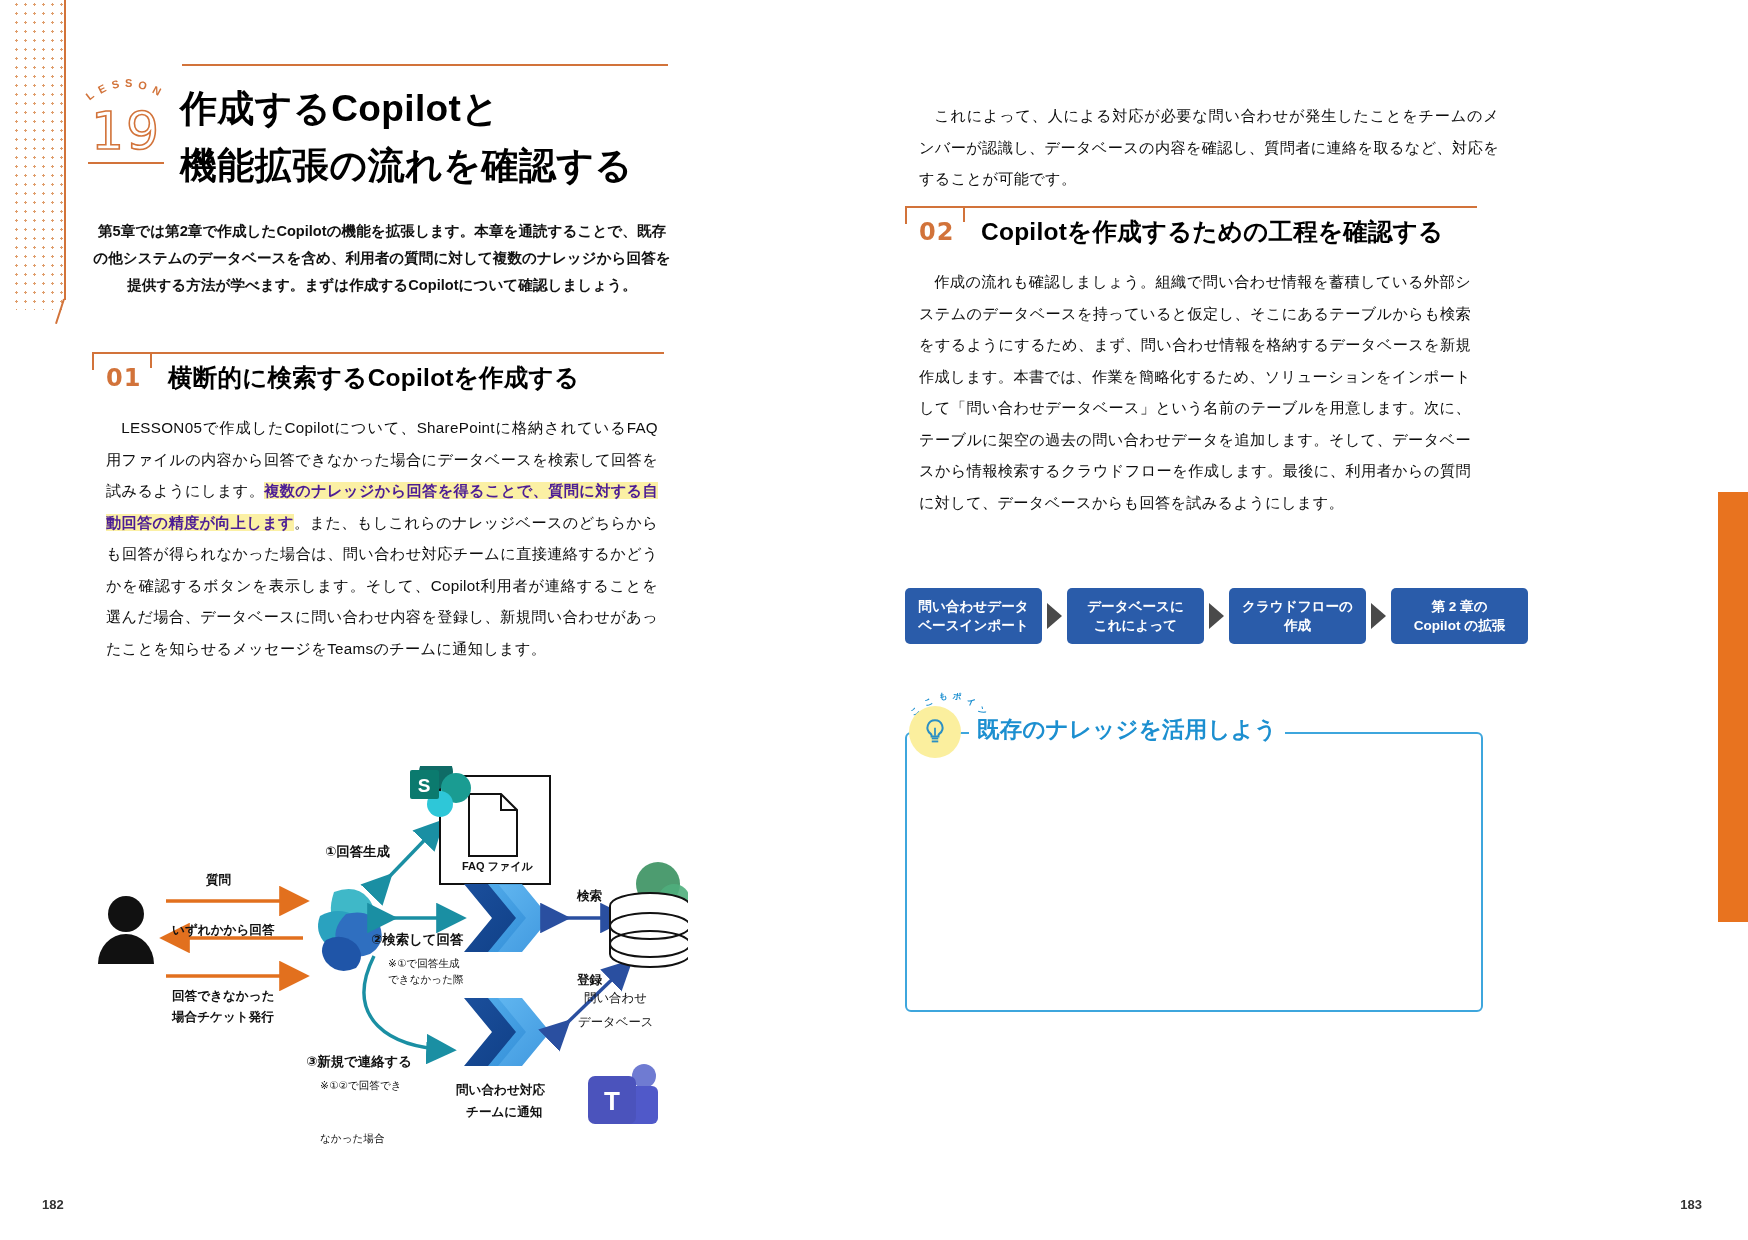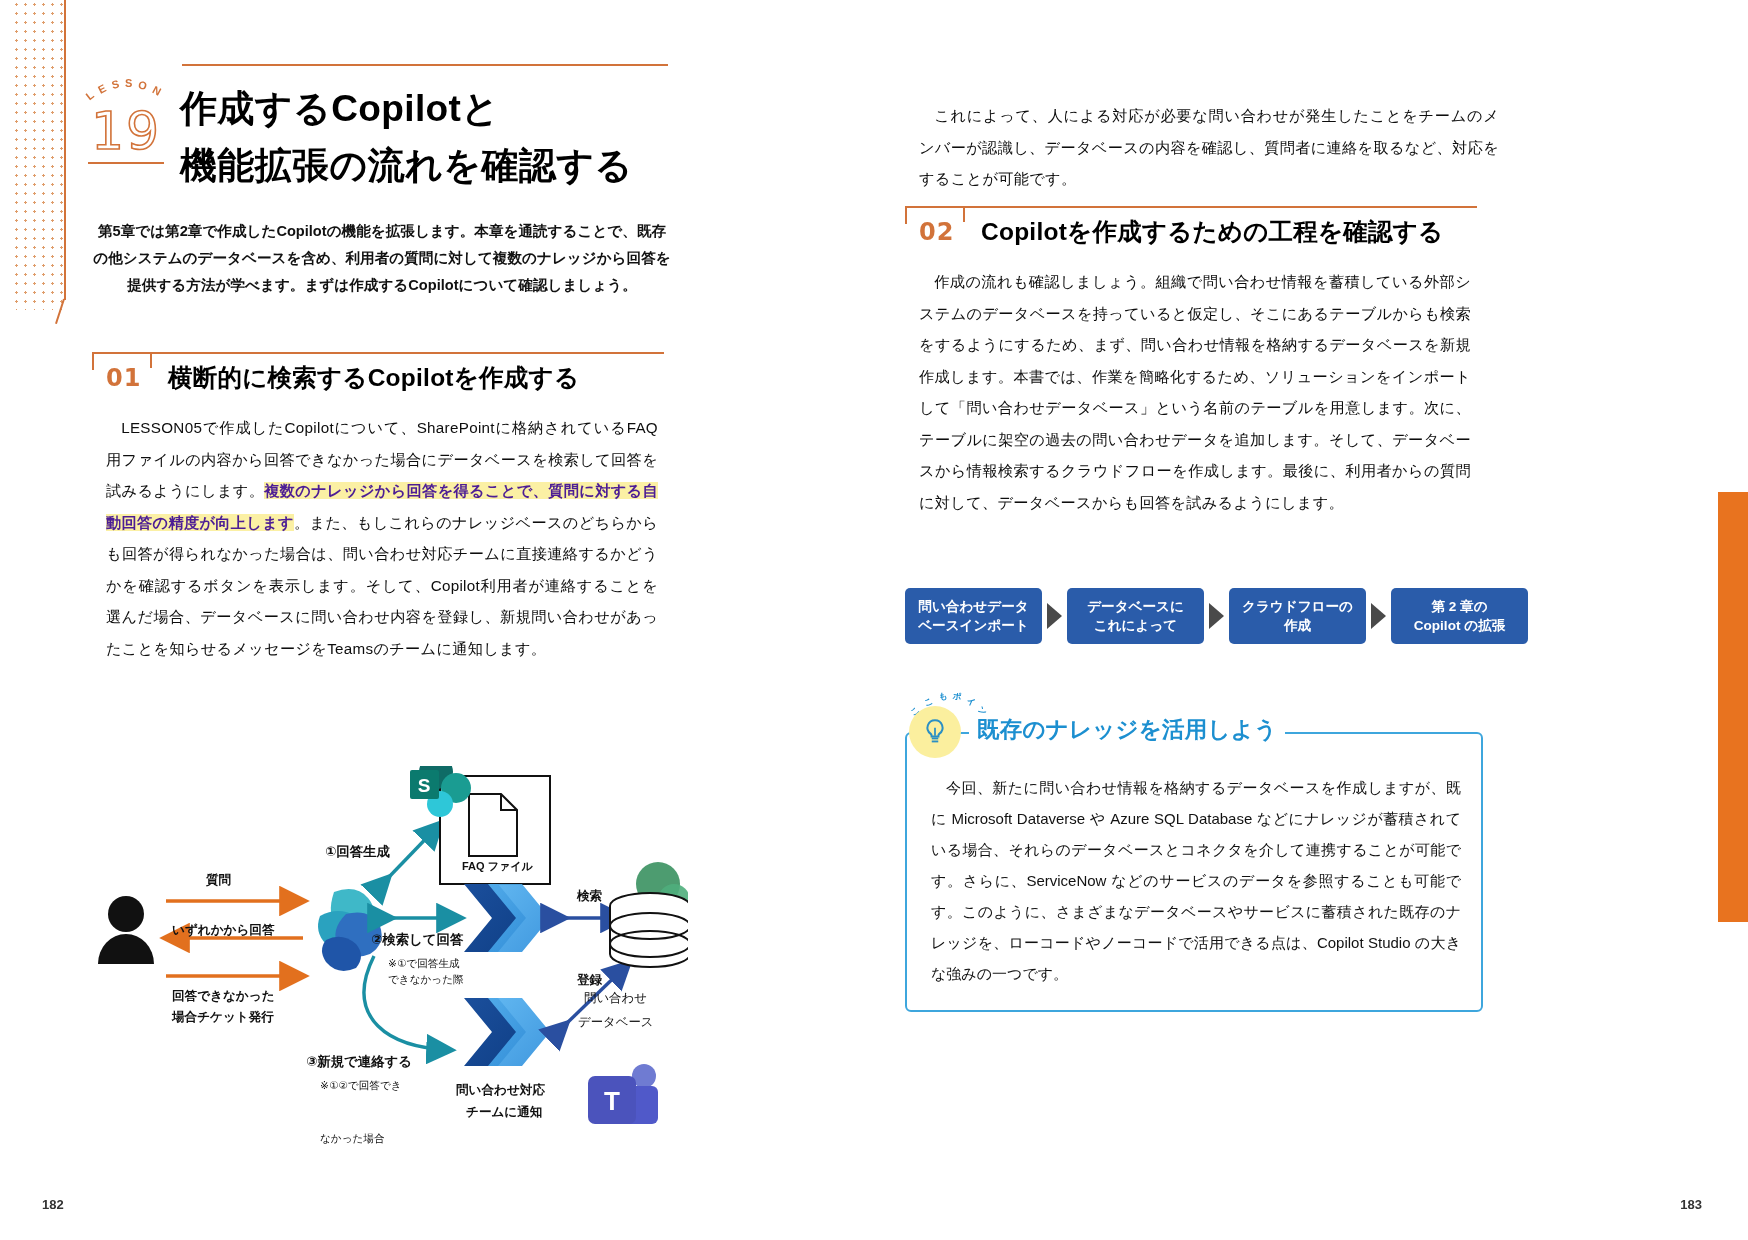--- a/index.html
+++ b/index.html
@@ -292,21 +292,20 @@
       </div>
       <div class="bulb">
         <svg viewBox="0 0 24 24">
           <path d="M12 2.5a6 6 0 0 0-3.6 10.8c.6.5.9 1.1.9 1.8v.4h5.4v-.4c0-.7.3-1.3.9-1.8A6 6 0 0 0 12 2.5z" fill="none" stroke="#2a8fc4" stroke-width="1.6"></path>
           <rect x="9.4" y="16.4" width="5.2" height="1.5" fill="#2a8fc4"></rect>
           <rect x="9.4" y="18.8" width="5.2" height="1.5" fill="#2a8fc4"></rect>
           <line x1="12" y1="8.5" x2="12" y2="15" stroke="#2a8fc4" stroke-width="1.4"></line>
         </svg>
       </div>
       <div class="point-head">既存のナレッジを活用しよう</div>
-      <div class="point-body">今回、新たに問い合わせ情報を格納するデータベースを作成しますが、既に Microsoft Dataverse や Azure SQL Database などにナレッジが蓄積されている場合、それらのデータベースとコネクタを介して連携することが可能です。さらに、ServiceNow などのサービスのデータを参照することも可能です。このように、さまざまなデータベースやサービスに蓄積された既存のナレッジを、ローコードやノーコードで活用できる点は、Copilot Studio の大きな強みの一つです。</div>
     </div>
 
     <div class="sidetab">
       <div class="v">
         <span>応用編</span>
         <span>第 5 章</span>
         <span>機能を拡張してFAQに答える汎用的なCopilotを作る</span>
       </div>
     </div>
 

